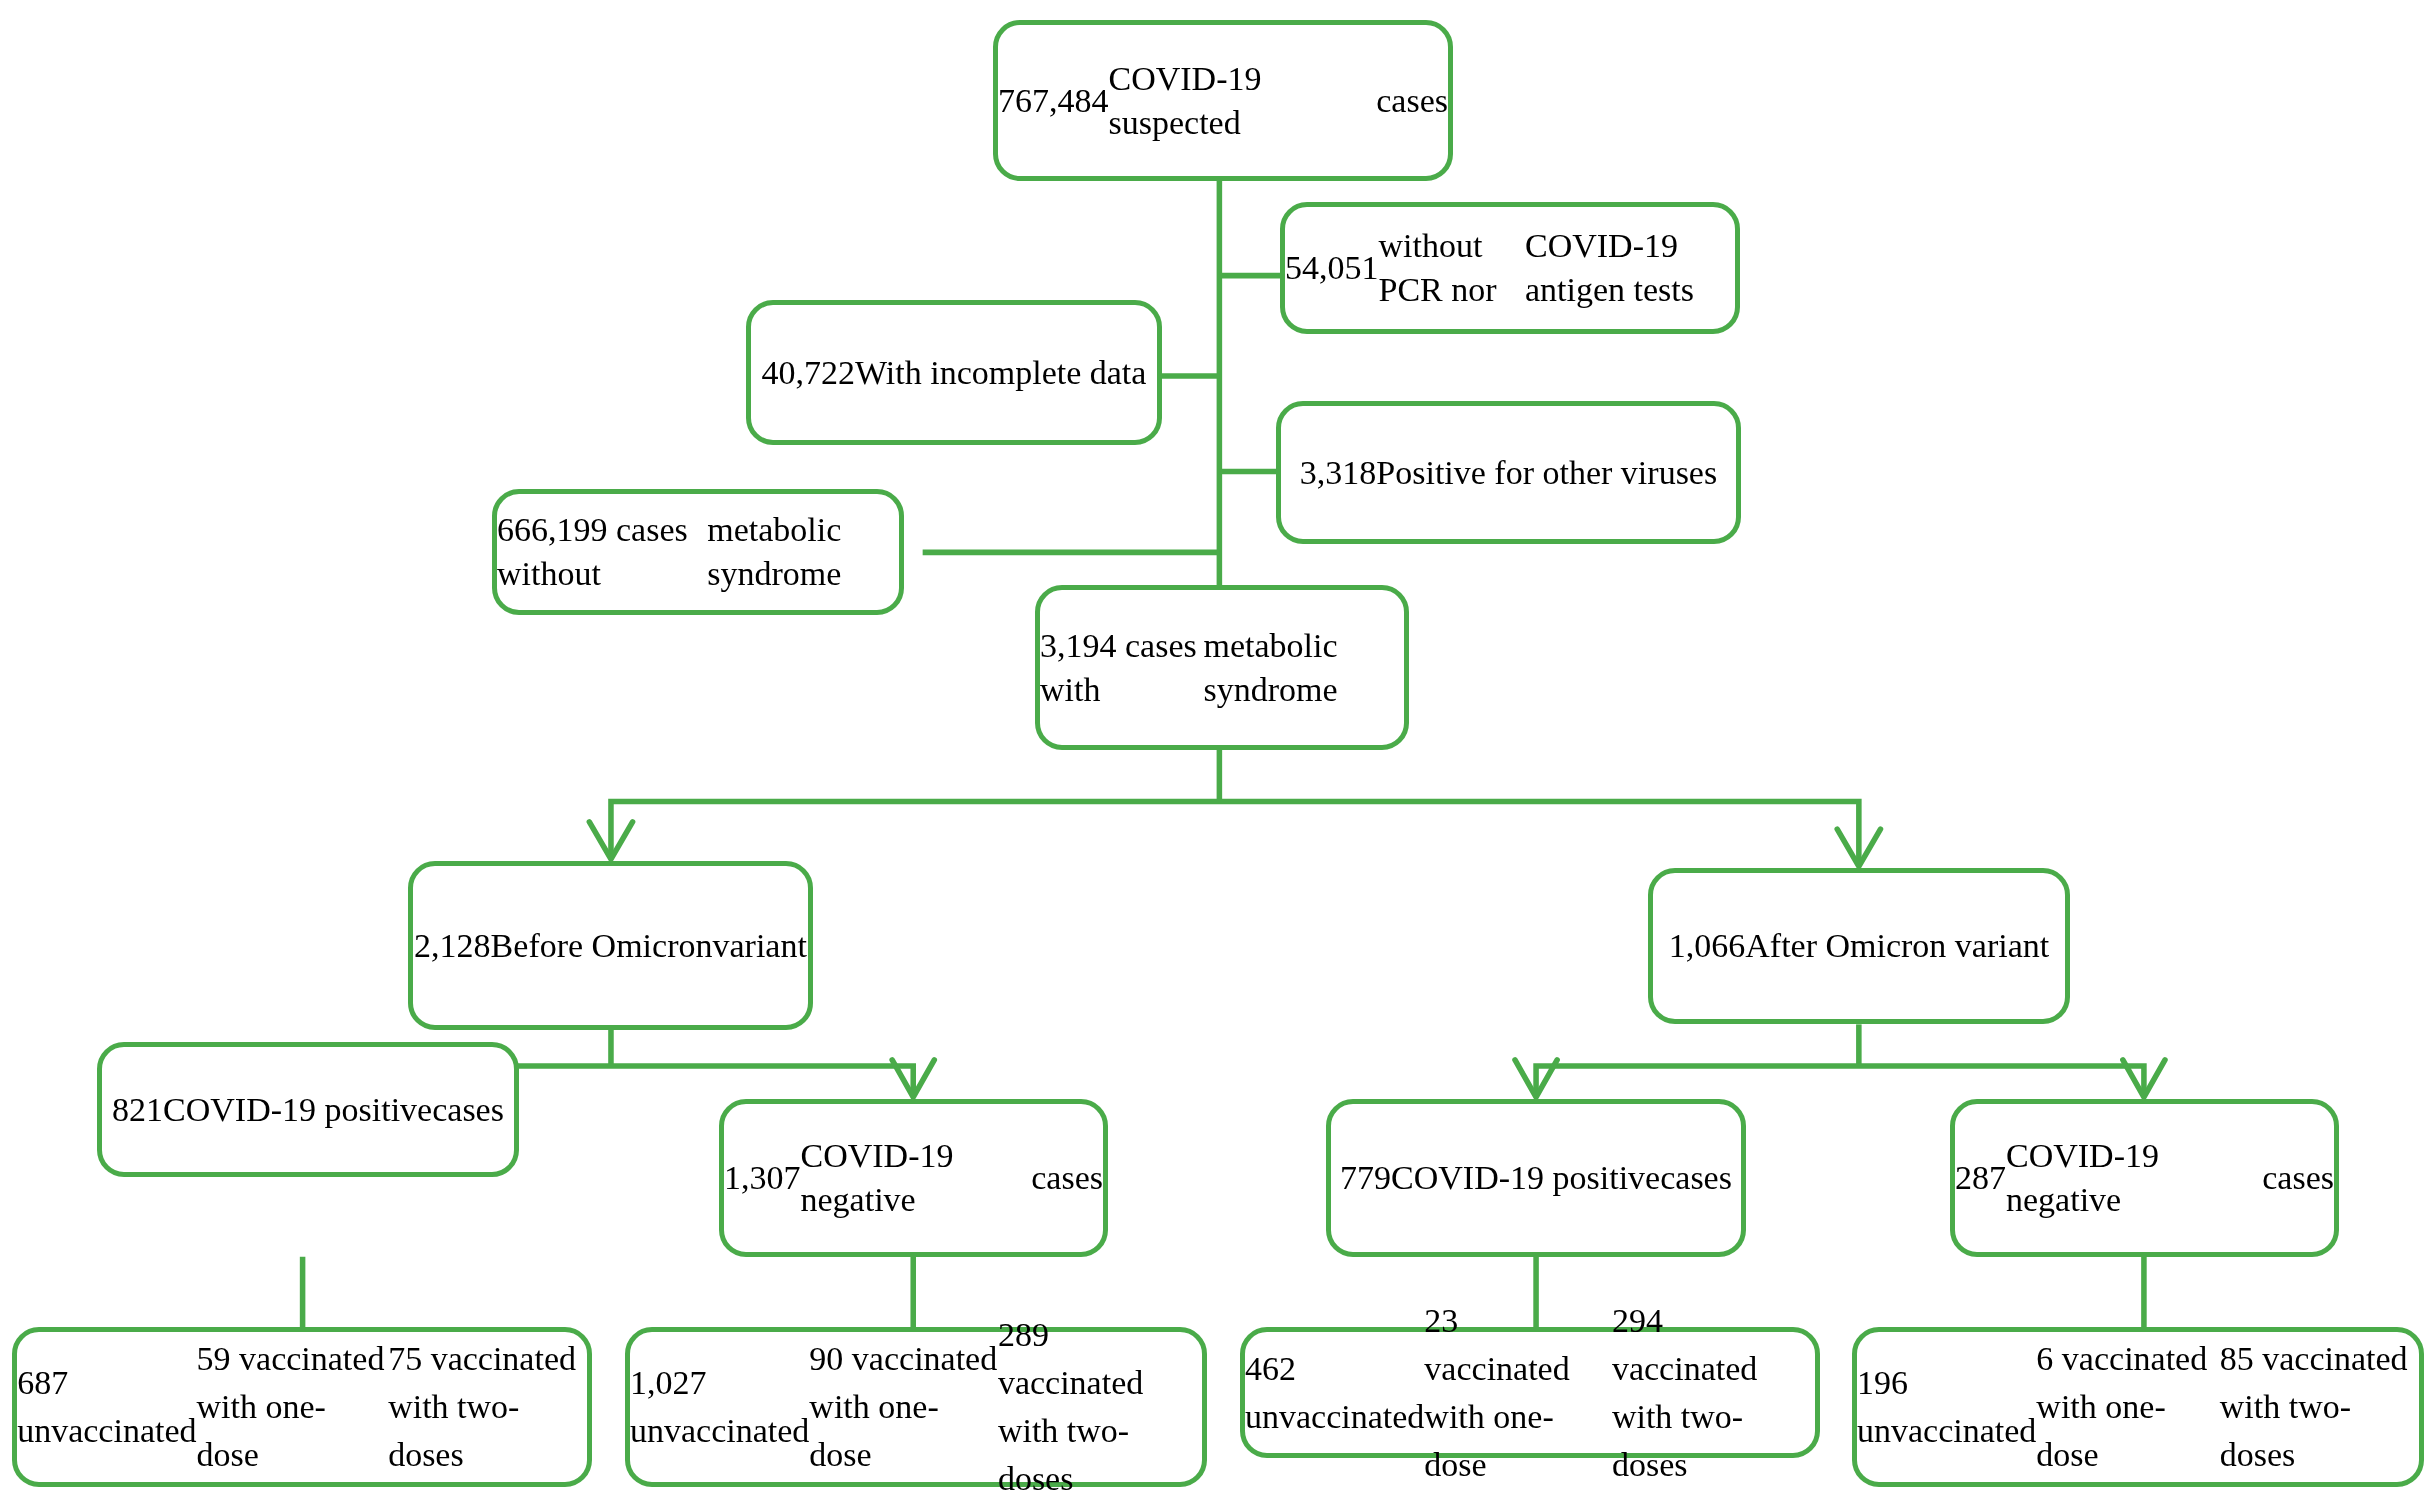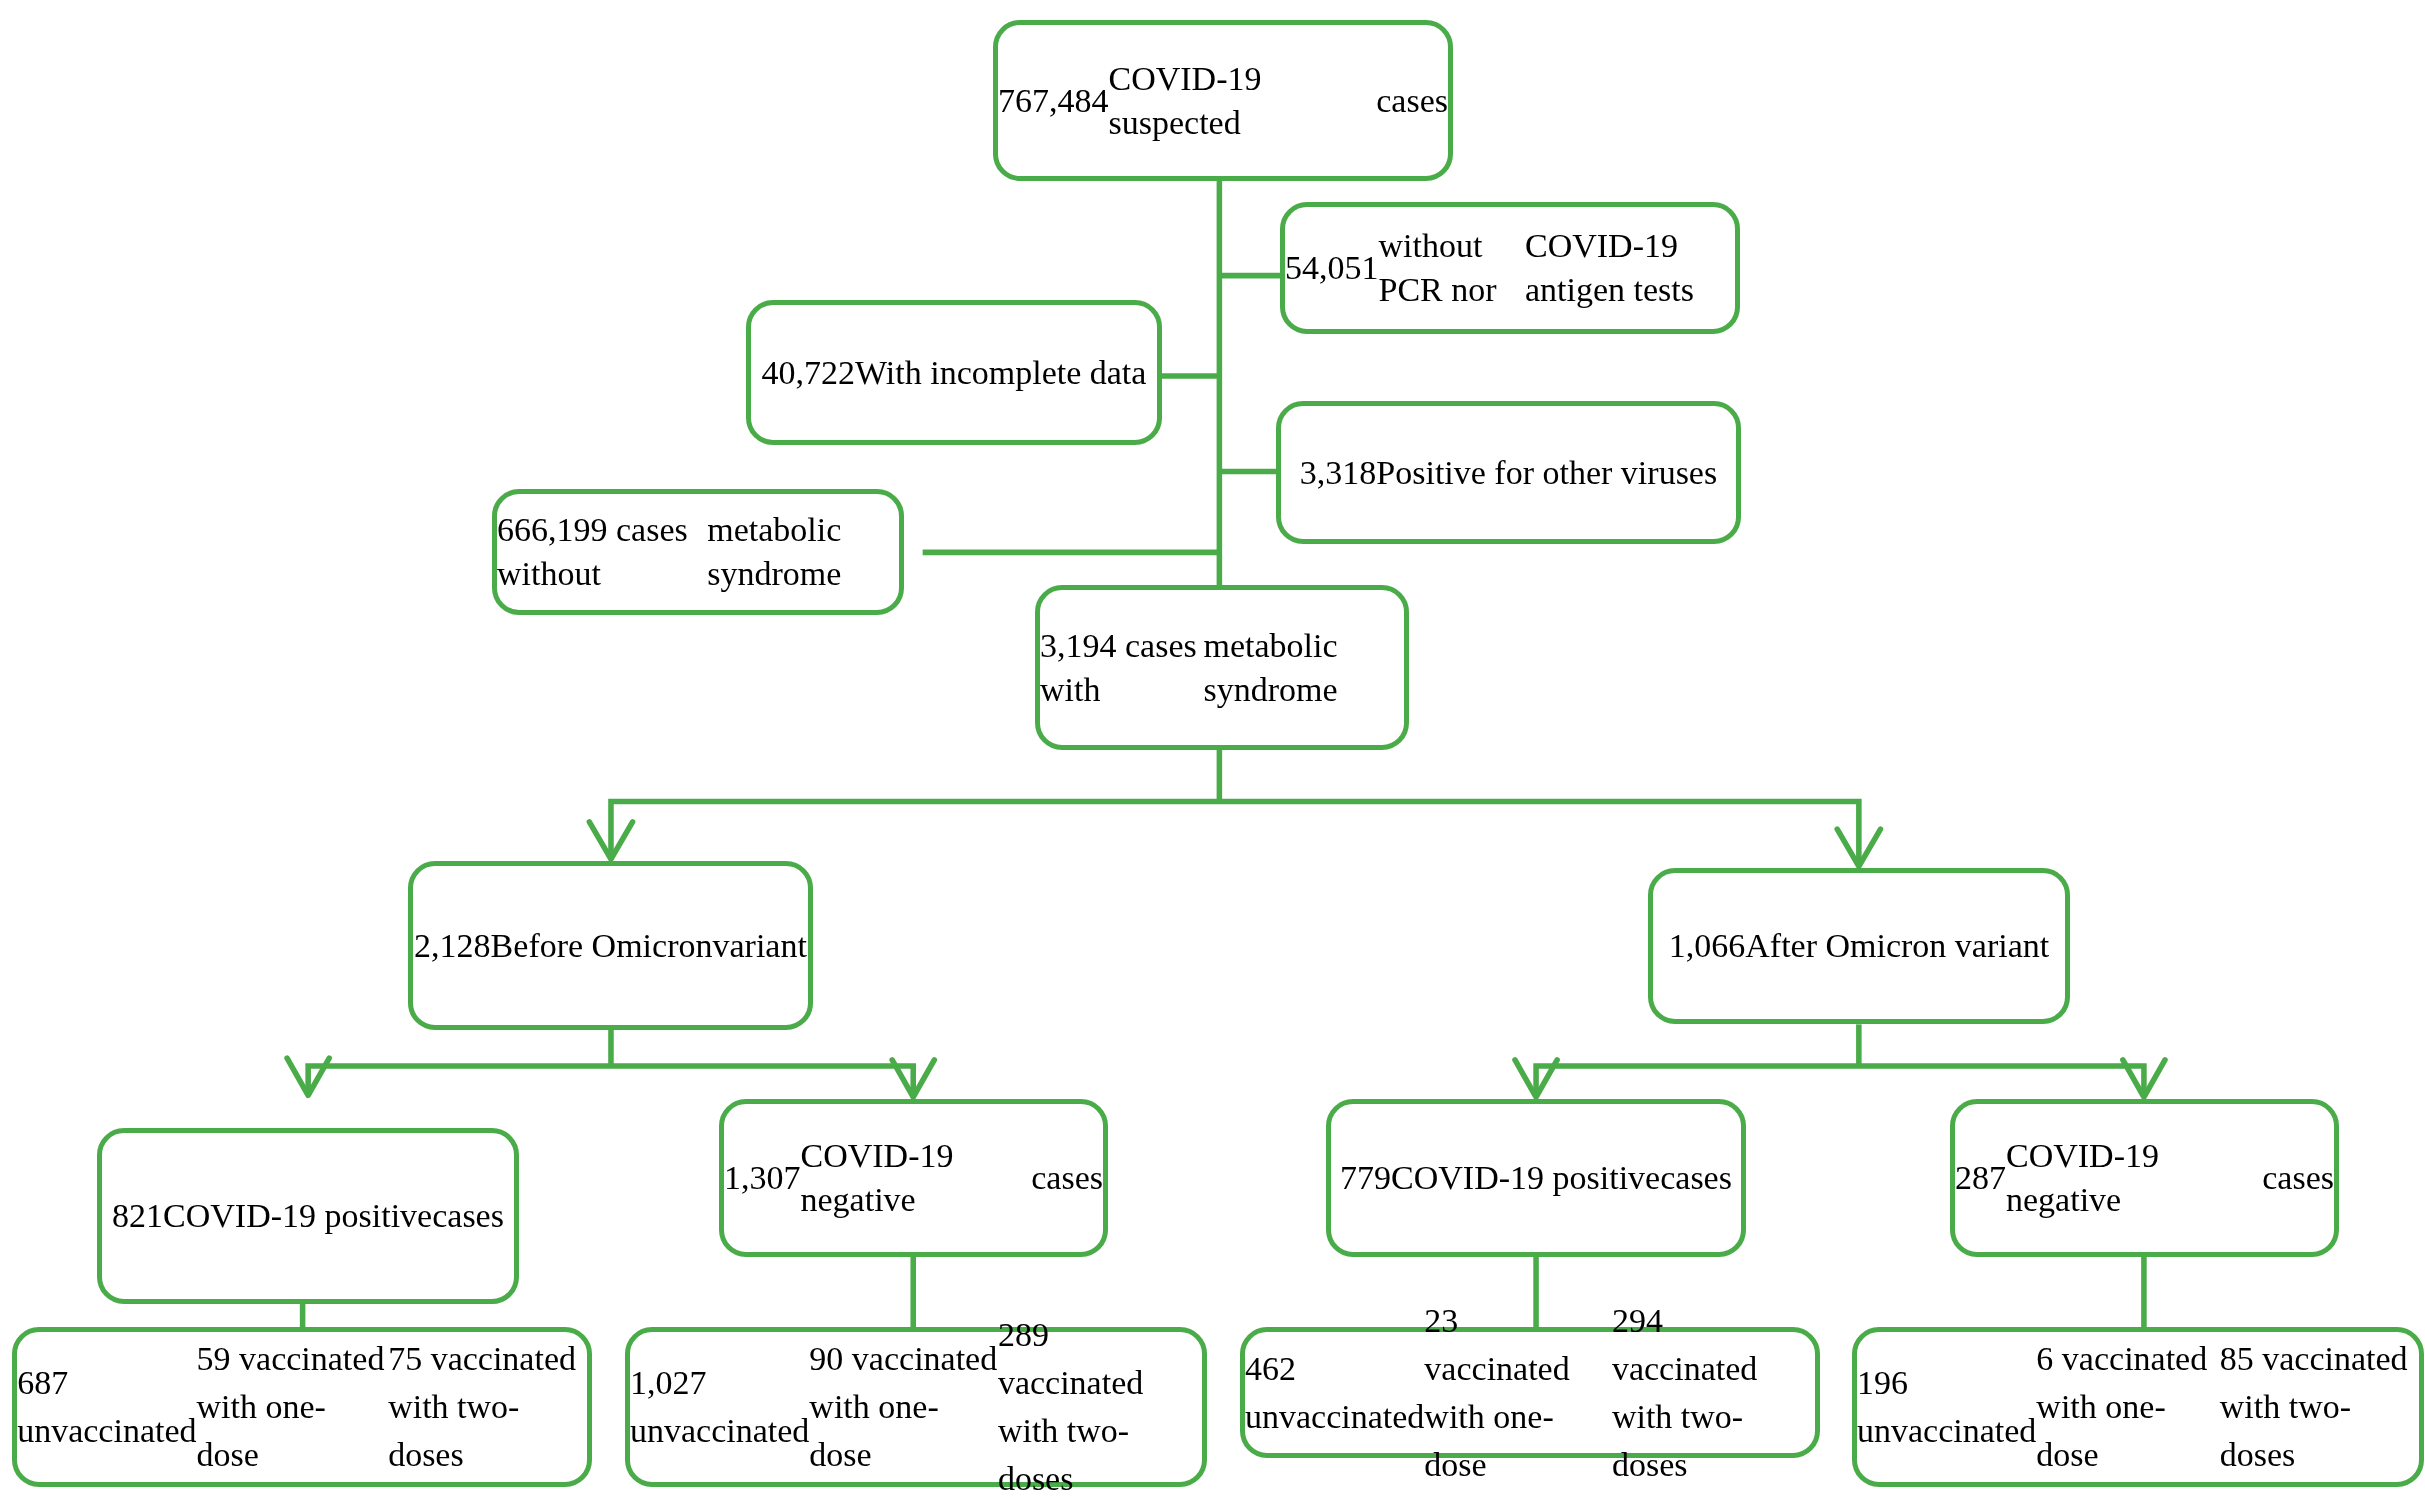--- a/index.html
+++ b/index.html
@@ -95,21 +95,21 @@
     <div>2,128</div>
     <div>Before Omicron</div>
     <div>variant</div>
   </div>
 
   <div class="box lift" style="left:1648px;top:868px;width:422px;height:156px">
     <div>1,066</div>
     <div>After Omicron variant</div>
   </div>
 
-  <div class="box" style="left:97px;top:1128px;width:422px;height:176px">
+  <div class="box" style="left:97px;top:1042px;width:422px;height:135px">
     <div>821</div>
     <div>COVID-19 positive</div>
     <div>cases</div>
   </div>
 
   <div class="box" style="left:719px;top:1099px;width:389px;height:158px">
     <div>1,307</div>
     <div>COVID-19 negative</div>
     <div>cases</div>
   </div>

